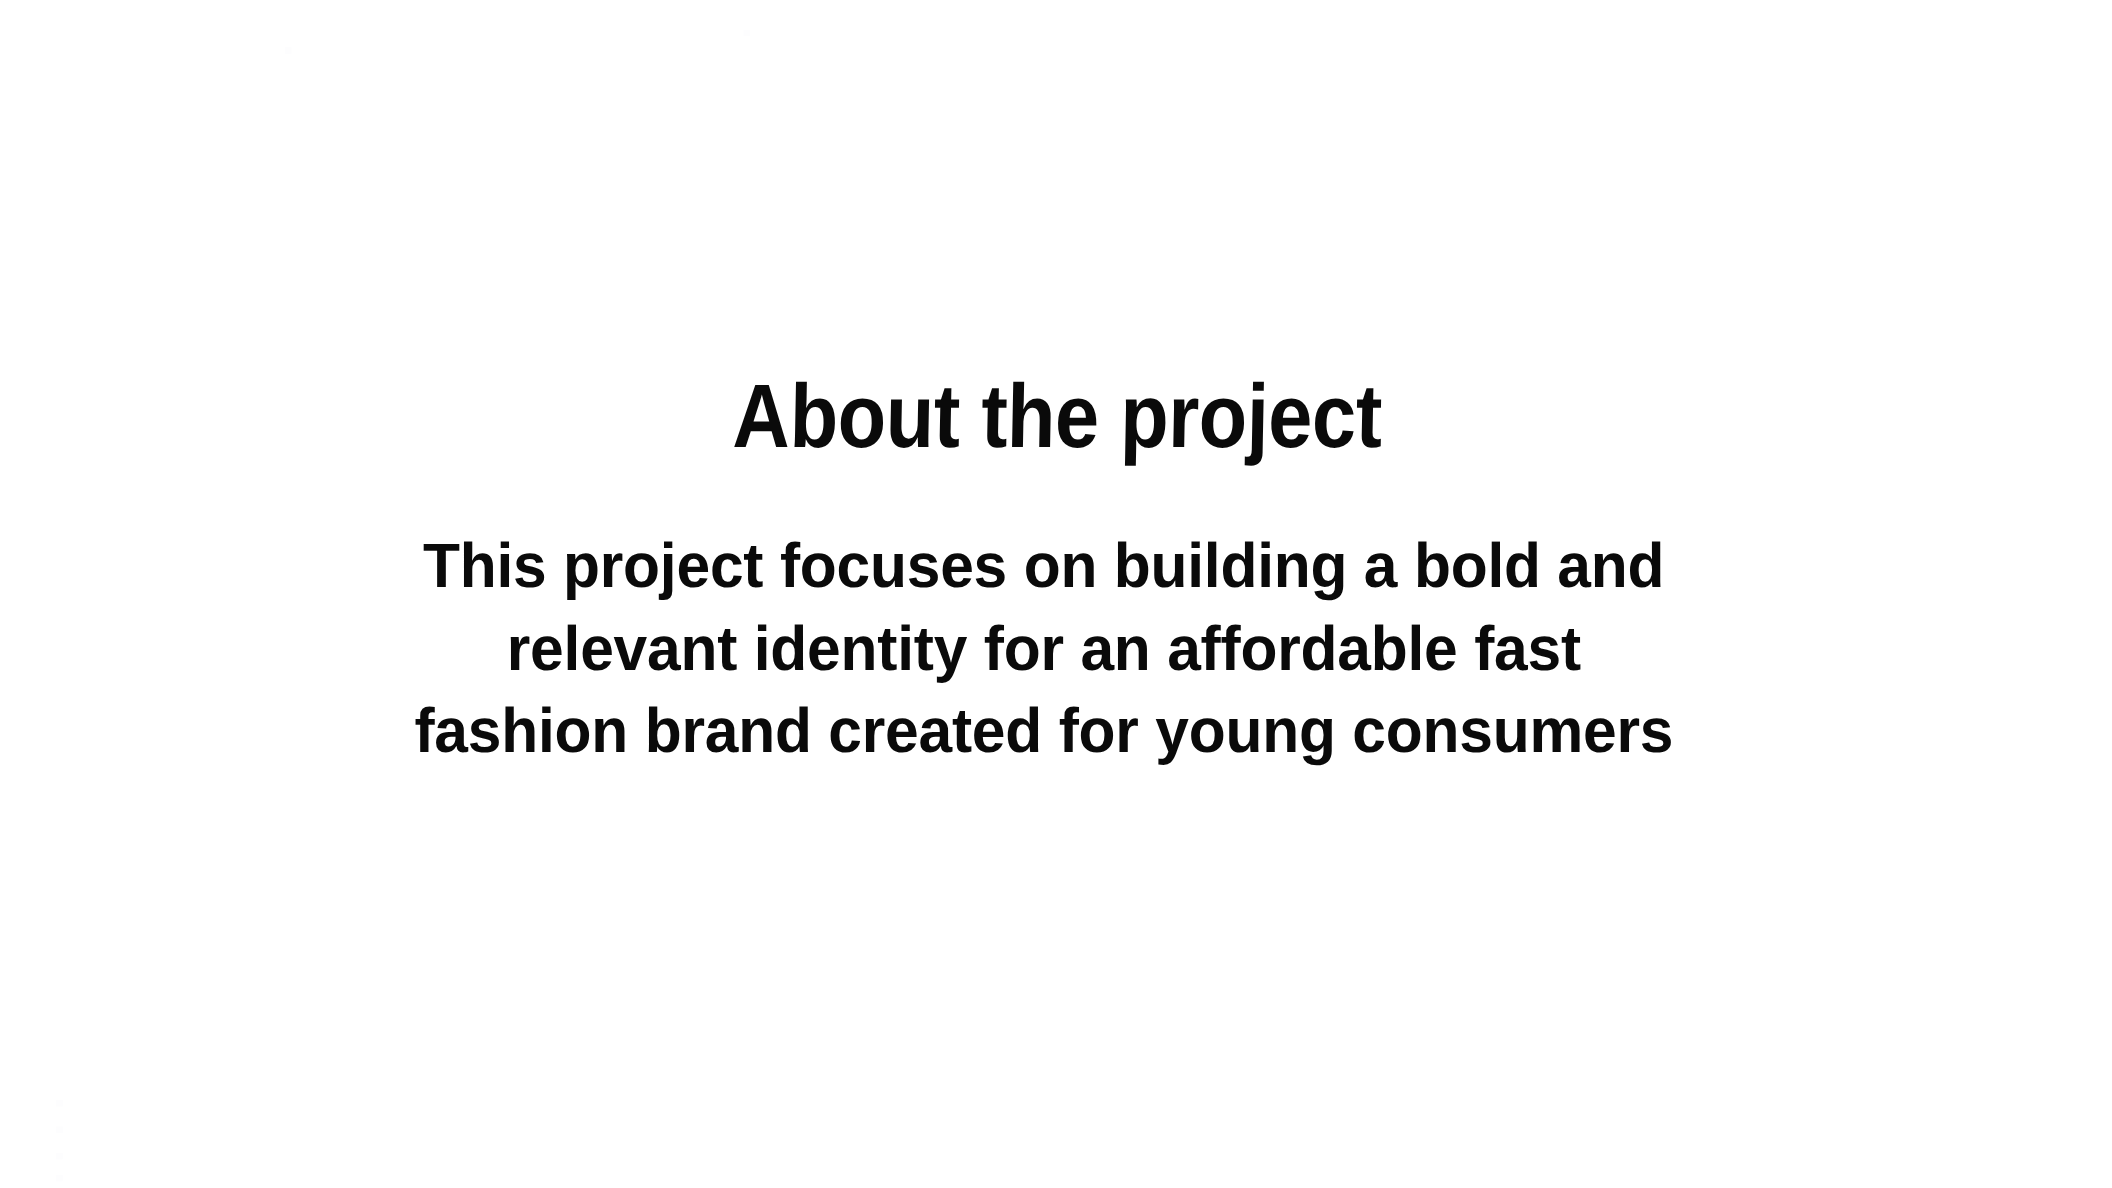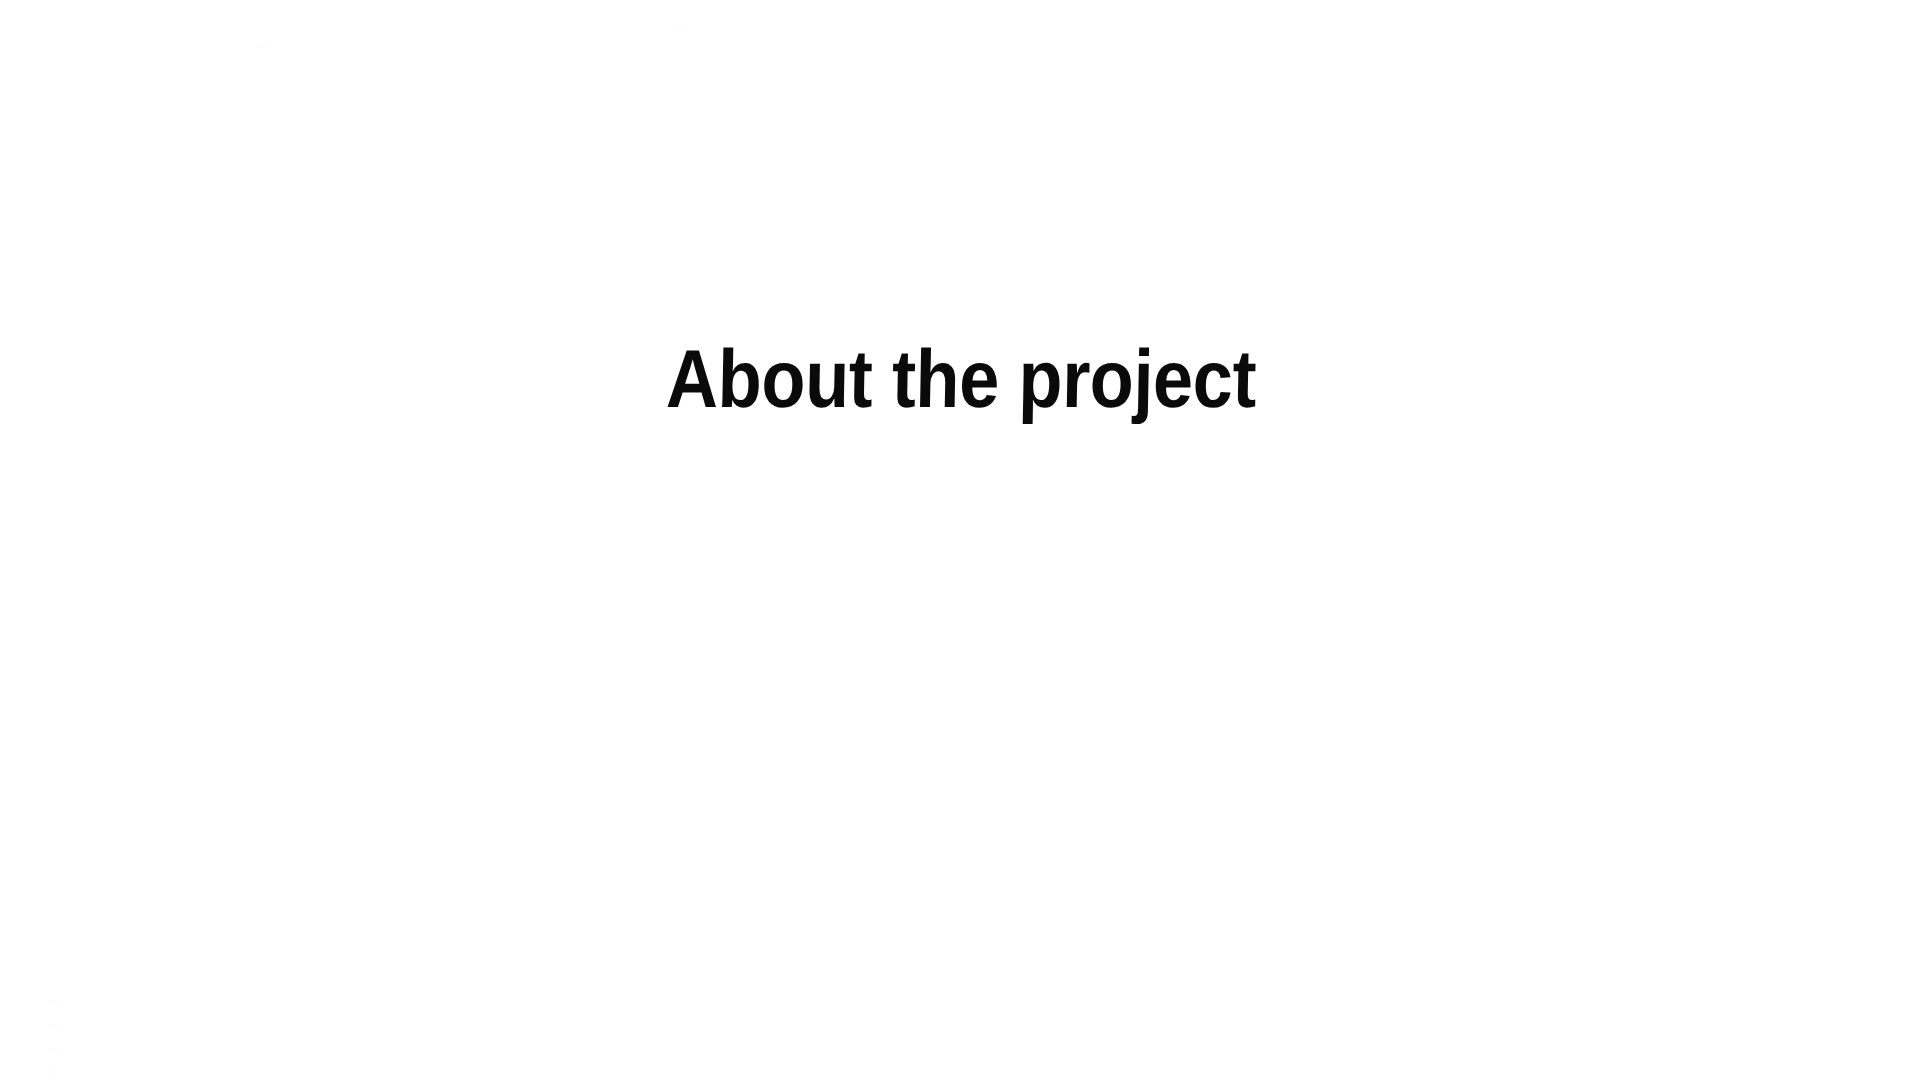--- a/index.html
+++ b/index.html
@@ -99,20 +99,25 @@
 </style>
 </head>
 <body>
 
 <div class="slide">
 
   <div class="content-block">
 
     <h1 class="slide-heading"><span class="heading-inner">About the project</span></h1>
 
+    <div class="slide-body">
+      <span class="body-line"><span class="line-inner">This project focuses on building a bold and</span></span>
+      <span class="body-line"><span class="line-inner">relevant identity for an affordable fast</span></span>
+      <span class="body-line"><span class="line-inner">fashion brand created for young consumers</span></span>
+    </div>
 
   </div>
 
   <div class="artifact-mark" style="left:51px;  top:1000px;"></div>
   <div class="artifact-mark" style="left:51px;  top:1024px;"></div>
   <div class="artifact-mark" style="left:51px;  top:1048px;"></div>
   <div class="artifact-mark" style="left:51px;  top:1068px;"></div>
   <div class="artifact-mark" style="left:259px; top:43px;"></div>
   <div class="artifact-mark" style="left:676px; top:27px;"></div>
 

